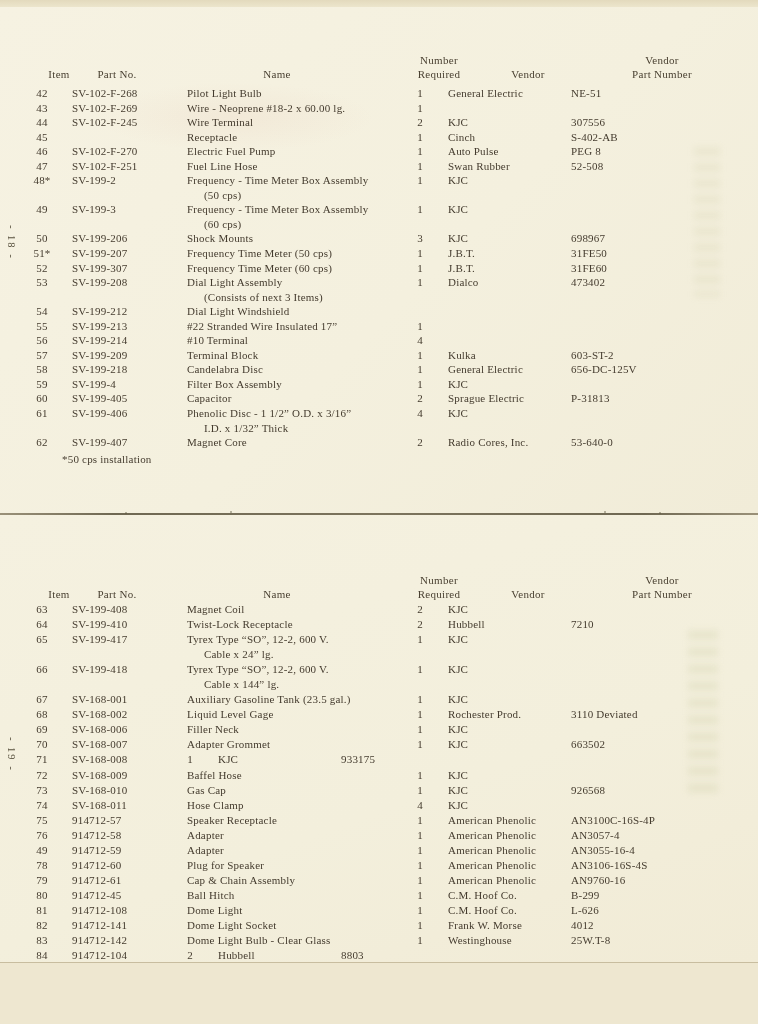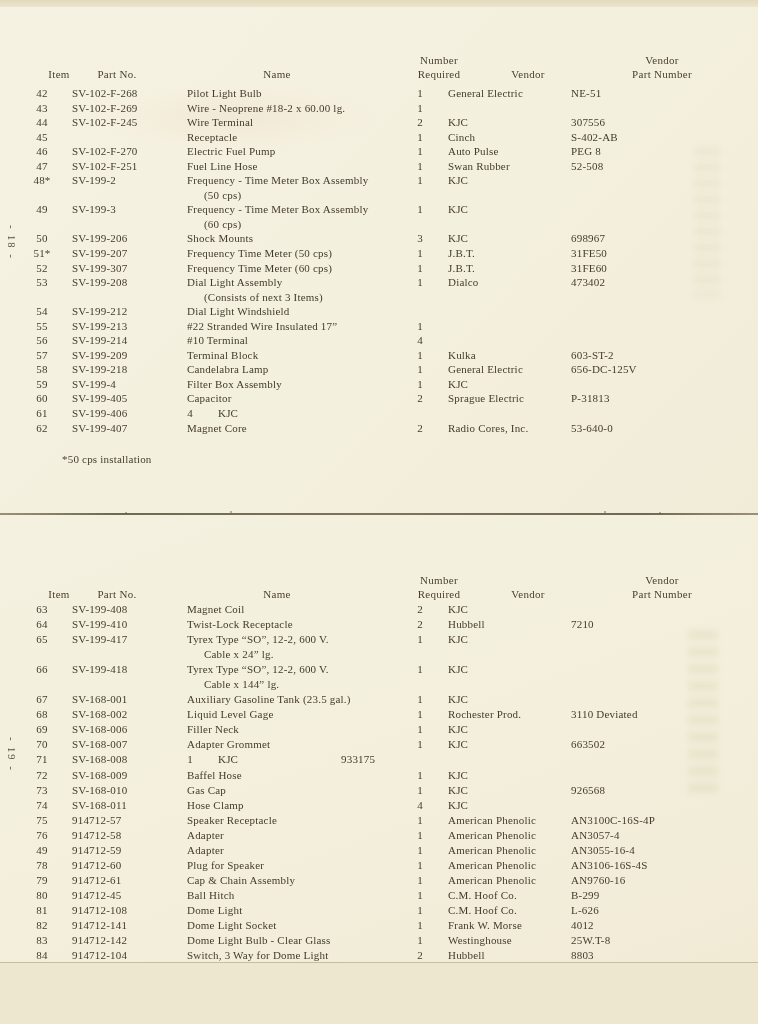--- a/index.html
+++ b/index.html
@@ -243,21 +243,21 @@
             <div>Terminal Block</div>
           </div>
     <div class="c c-qty">1</div>
     <div class="c c-vendor">Kulka</div>
     <div class="c c-vpn">603-ST-2</div>
   </div>
         <div class="row">
     <div class="c c-item">58</div>
     <div class="c c-part">SV-199-218</div>
     <div class="c c-name">
-            <div>Candelabra Lamp</div>
+            <div>Candelabra Disc</div>
           </div>
     <div class="c c-qty">1</div>
     <div class="c c-vendor">General Electric</div>
     <div class="c c-vpn">656-DC-125V</div>
   </div>
         <div class="row">
     <div class="c c-item">59</div>
     <div class="c c-part">SV-199-4</div>
     <div class="c c-name">
             <div>Filter Box Assembly</div>
@@ -272,20 +272,24 @@
     <div class="c c-name">
             <div>Capacitor</div>
           </div>
     <div class="c c-qty">2</div>
     <div class="c c-vendor">Sprague Electric</div>
     <div class="c c-vpn">P-31813</div>
   </div>
         <div class="row">
     <div class="c c-item">61</div>
     <div class="c c-part">SV-199-406</div>
+    <div class="c c-name">
+            <div>Phenolic Disc - 1 1/2” O.D. x 3/16”</div>
+            <div class="cont">I.D. x 1/32” Thick</div>
+          </div>
     <div class="c c-qty">4</div>
     <div class="c c-vendor">KJC</div>
     <div class="c c-vpn"></div>
   </div>
         <div class="row">
     <div class="c c-item">62</div>
     <div class="c c-part">SV-199-407</div>
     <div class="c c-name">
             <div>Magnet Core</div>
           </div>
@@ -525,23 +529,20 @@
     <div class="c c-name">
             <div>Dome Light Bulb - Clear Glass</div>
           </div>
     <div class="c c-qty">1</div>
     <div class="c c-vendor">Westinghouse</div>
     <div class="c c-vpn">25W.T-8</div>
   </div>
         <div class="row">
     <div class="c c-item">84</div>
     <div class="c c-part">914712-104</div>
-    <div class="c c-name">
-            <div>Switch, 3 Way for Dome Light</div>
-          </div>
     <div class="c c-qty">2</div>
     <div class="c c-vendor">Hubbell</div>
     <div class="c c-vpn">8803</div>
   </div>
       </div>
   </div>
 
   <div class="bottom-edge"></div>
 </div>
 

